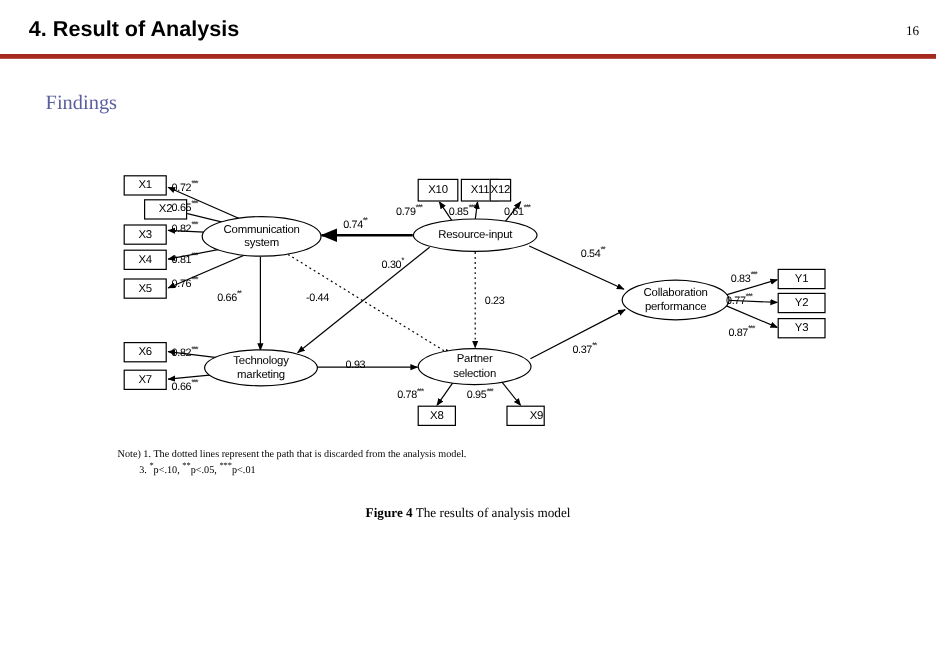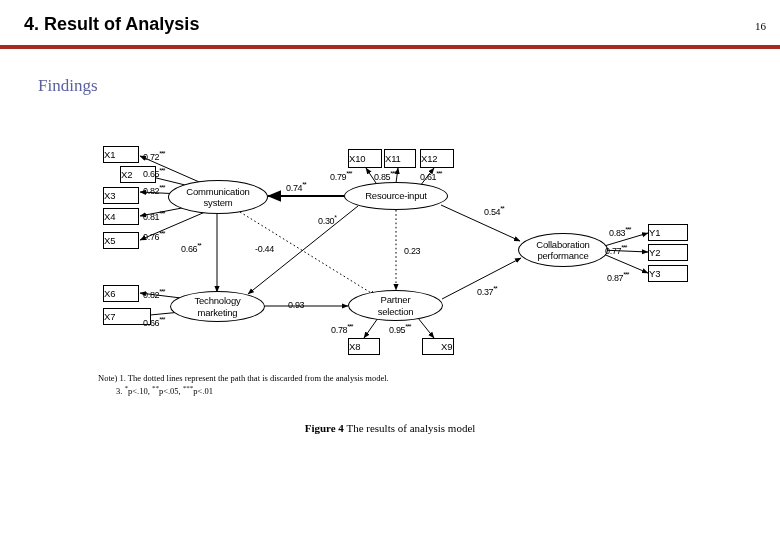--- a/index.html
+++ b/index.html
@@ -69,21 +69,21 @@
   
   .obs-box {
     position: absolute;
     border: 1px solid #000;
     background: #fff;
     font-size: 9.5px;
     font-family: "Liberation Sans", sans-serif;
     color: #000;
     display: flex;
     align-items: center;
-    justify-content: flex-start;
+    justify-content: center;
     box-sizing: border-box;
     letter-spacing: -0.2px;
   }
 
   
   .latent {
     position: absolute;
     border: 1px solid #000;
     border-radius: 50%;
     background: #fff;
@@ -214,38 +214,38 @@
 <div class="obs-box" style="left:103px; top:208px; width:36px; height:17px;">
     <span>X4</span>
   </div>
 <div class="obs-box" style="left:103px; top:232px; width:36px; height:17px;">
     <span>X5</span>
   </div>
 
 <div class="obs-box" style="left:103px; top:285px; width:36px; height:17px;">
     <span>X6</span>
   </div>
-<div class="obs-box" style="left:103px; top:308px; width:48px; height:17px;">
+<div class="obs-box" style="left:103px; top:308px; width:36px; height:17px;">
     <span>X7</span>
   </div>
 
 <div class="obs-box" style="left:348px; top:338px; width:32px; height:17px;">
     <span>X8</span>
   </div>
 <div class="obs-box" style="left:422px; top:338px; width:32px; height:17px;padding-left:18px;">
     <span>X9</span>
   </div>
 
 <div class="obs-box" style="left:348px; top:149px; width:34px; height:19px;">
     <span>X10</span>
   </div>
 <div class="obs-box" style="left:384px; top:149px; width:32px; height:19px;">
     <span>X11</span>
   </div>
-<div class="obs-box" style="left:420px; top:149px; width:34px; height:19px;">
+<div class="obs-box" style="left:408px; top:149px; width:18px; height:19px;">
     <span>X12</span>
   </div>
 
 <div class="obs-box" style="left:648px; top:224px; width:40px; height:17px;">
     <span>Y1</span>
   </div>
 <div class="obs-box" style="left:648px; top:244px; width:40px; height:17px;">
     <span>Y2</span>
   </div>
 <div class="obs-box" style="left:648px; top:265px; width:40px; height:17px;">

